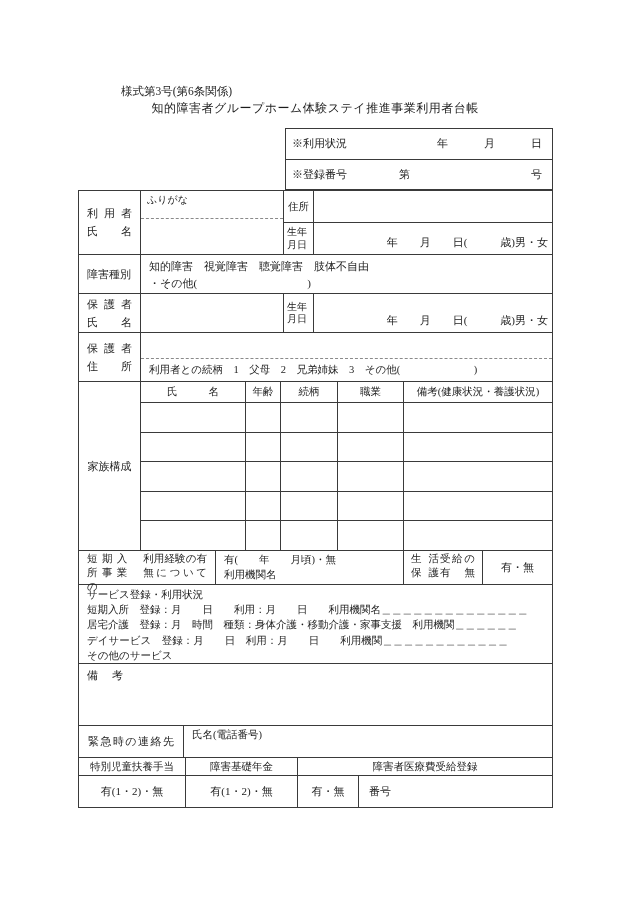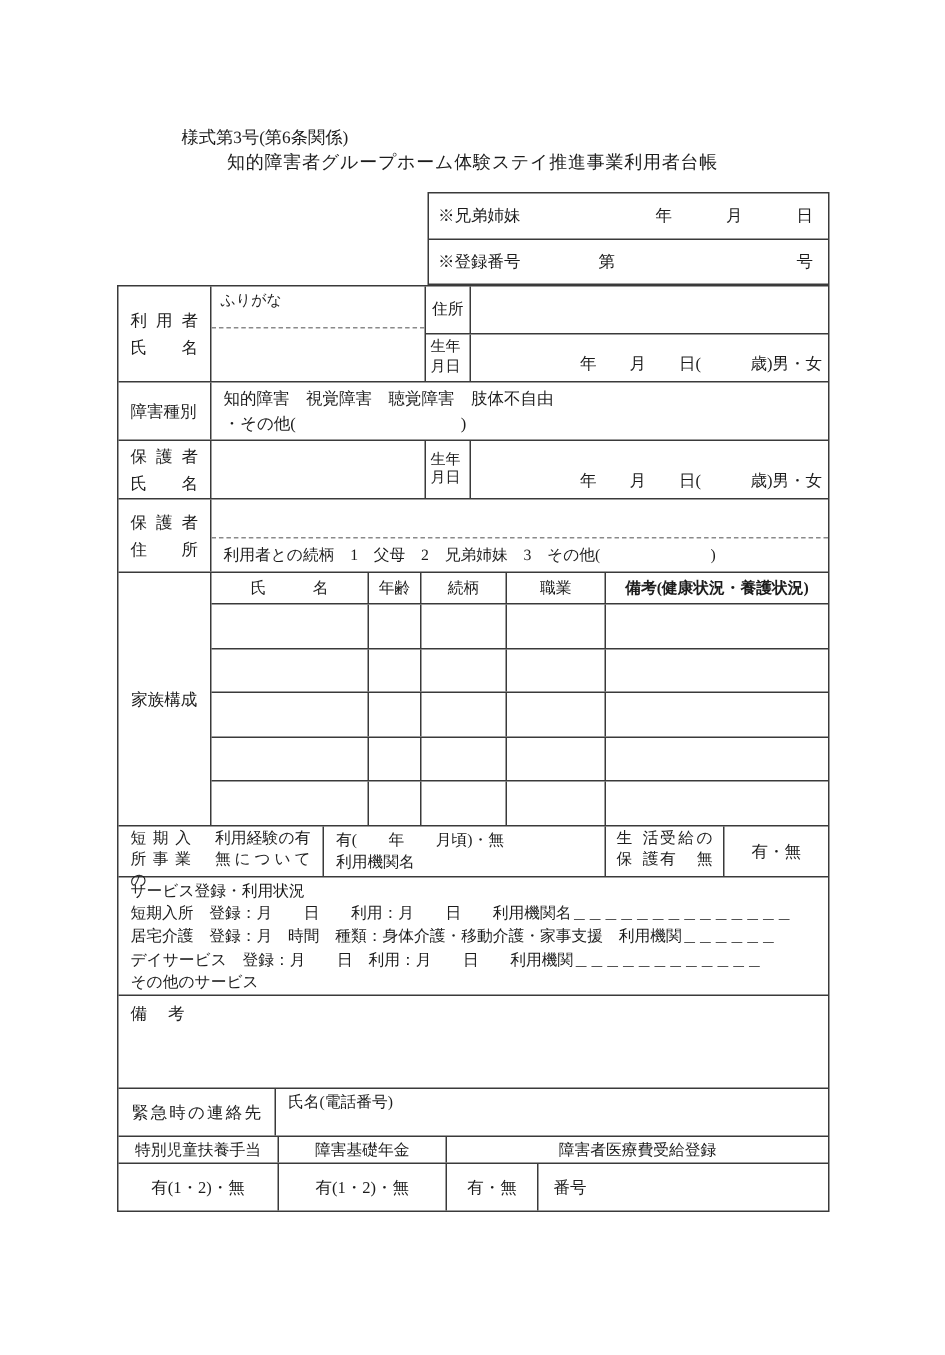--- a/index.html
+++ b/index.html
@@ -54,21 +54,21 @@
   .gaddr-content { flex:1; display:flex; flex-direction:column; }
   .gaddr-top { height:26px; border-bottom:1px dashed #8a8a8a; }
   .gaddr-bottom { flex:1; display:flex; align-items:center; padding:0 8px; }
 
   
   .r-family { height:169px; }
   .family-grid { flex:1; display:flex; flex-direction:column; }
   .fam-hrow { height:21px; display:flex; border-bottom:1px solid #3a3a3a; }
   .fam-drow { flex:1; display:flex; }
   .fam-drow + .fam-drow { border-top:1px solid #3a3a3a; }
-  .c-name { width:105px; } .c-age { width:35px; } .c-rel { width:57px; } .c-job { width:66px; } .c-note { flex:1;font-weight:bold; }
+  .c-name { width:105px; } .c-age { width:35px; } .c-rel { width:57px; } .c-job { width:66px; } .c-note { flex:1; }
   .fam-h { display:flex; align-items:center; justify-content:center; }
   .fam-name-h { padding:0 26px; display:flex; align-items:center; }
   .fam-name-h > div { width:100%; }
 
   
   .r-short { height:34px; }
   .short-lbl { width:137px; padding:1px 8px; display:flex; justify-content:flex-end; gap:16px; }
   .short-mid { width:188px; padding:1px 8px; display:flex; flex-direction:column; justify-content:center; gap:1px; }
   .short-wel { width:79px; padding:1px 7px; display:flex; justify-content:center; gap:1px; }
   .short-yn { flex:1; }
@@ -95,21 +95,21 @@
 </head>
 <body>
 
 <div class="page">
 
   <div class="abs form-number">様式第3号(第6条関係)</div>
   <div class="abs doc-title">知的障害者グループホーム体験ステイ推進事業利用者台帳</div>
 
   <div class="abs reg">
     <div class="reg-row">
-      <span>※兄弟姉妹</span>
+      <span>※利用状況</span>
       <span class="reg-date-units">
         <span>年</span>
         <span>月</span>
         <span>日</span>
       </span>
     </div>
     <div class="reg-row">
       <span>※登録番号</span>
       <span class="reg-num-prefix">第</span>
       <span class="reg-num-suffix">号</span>

